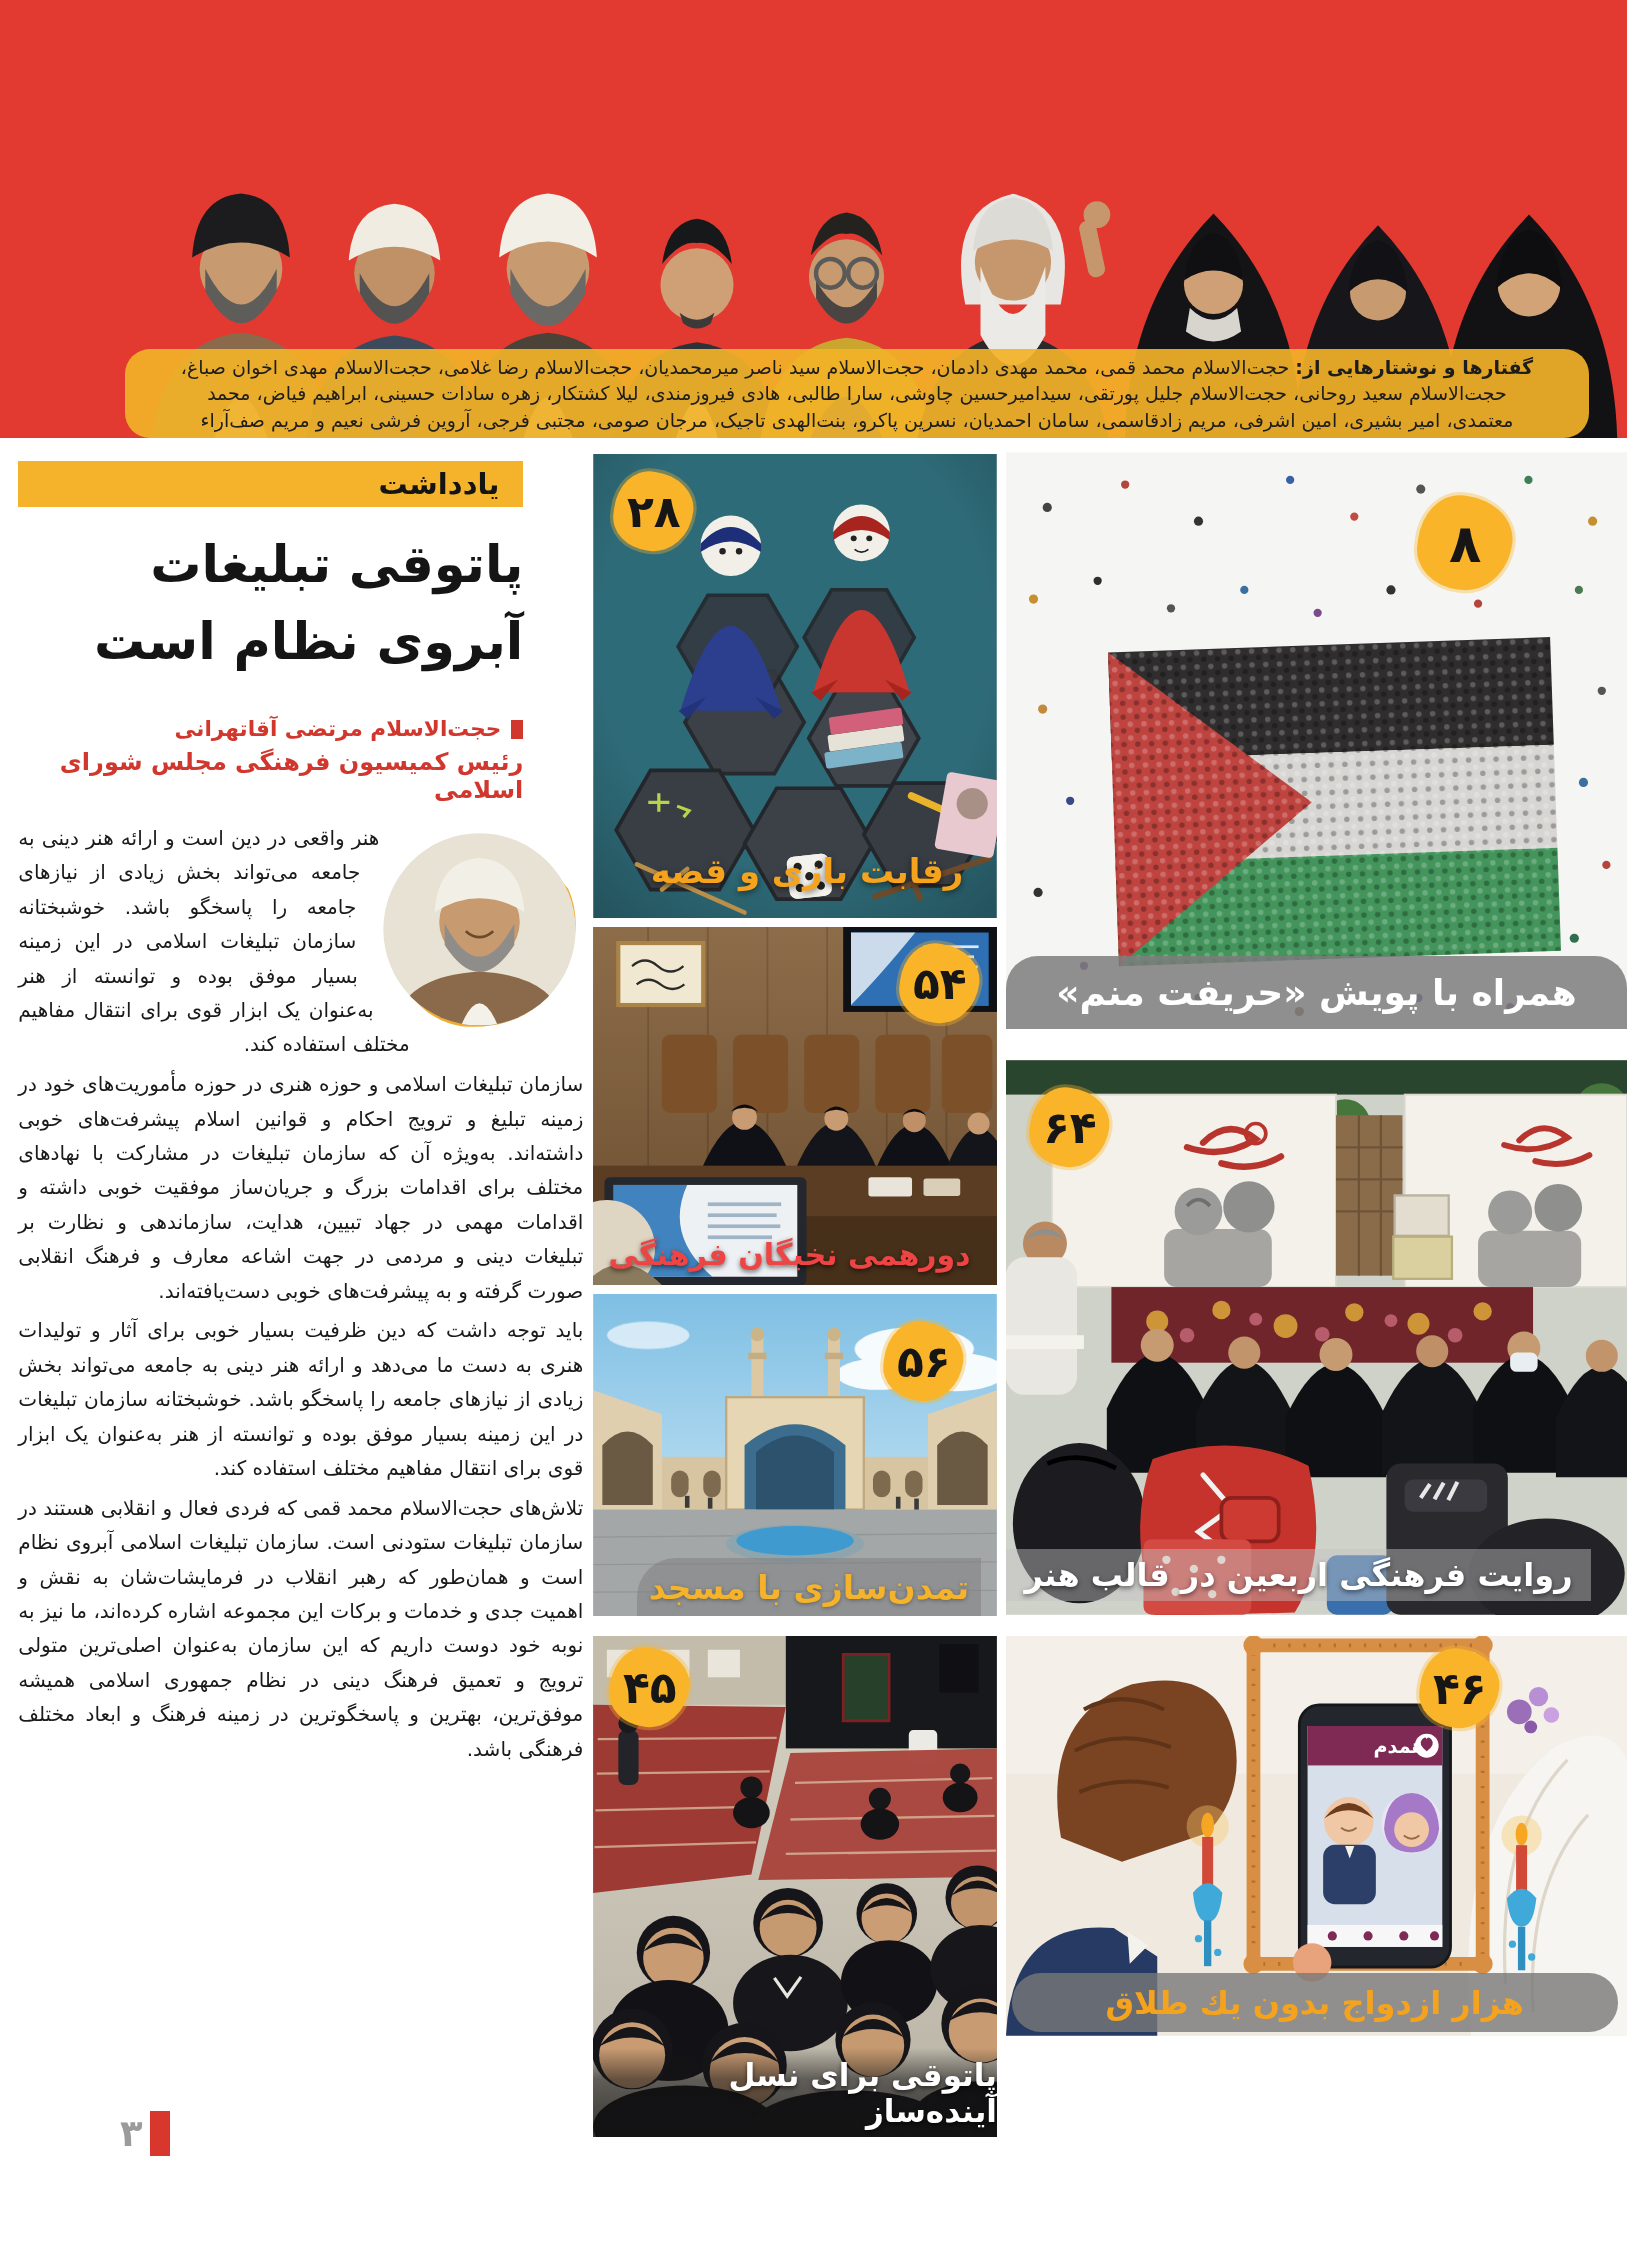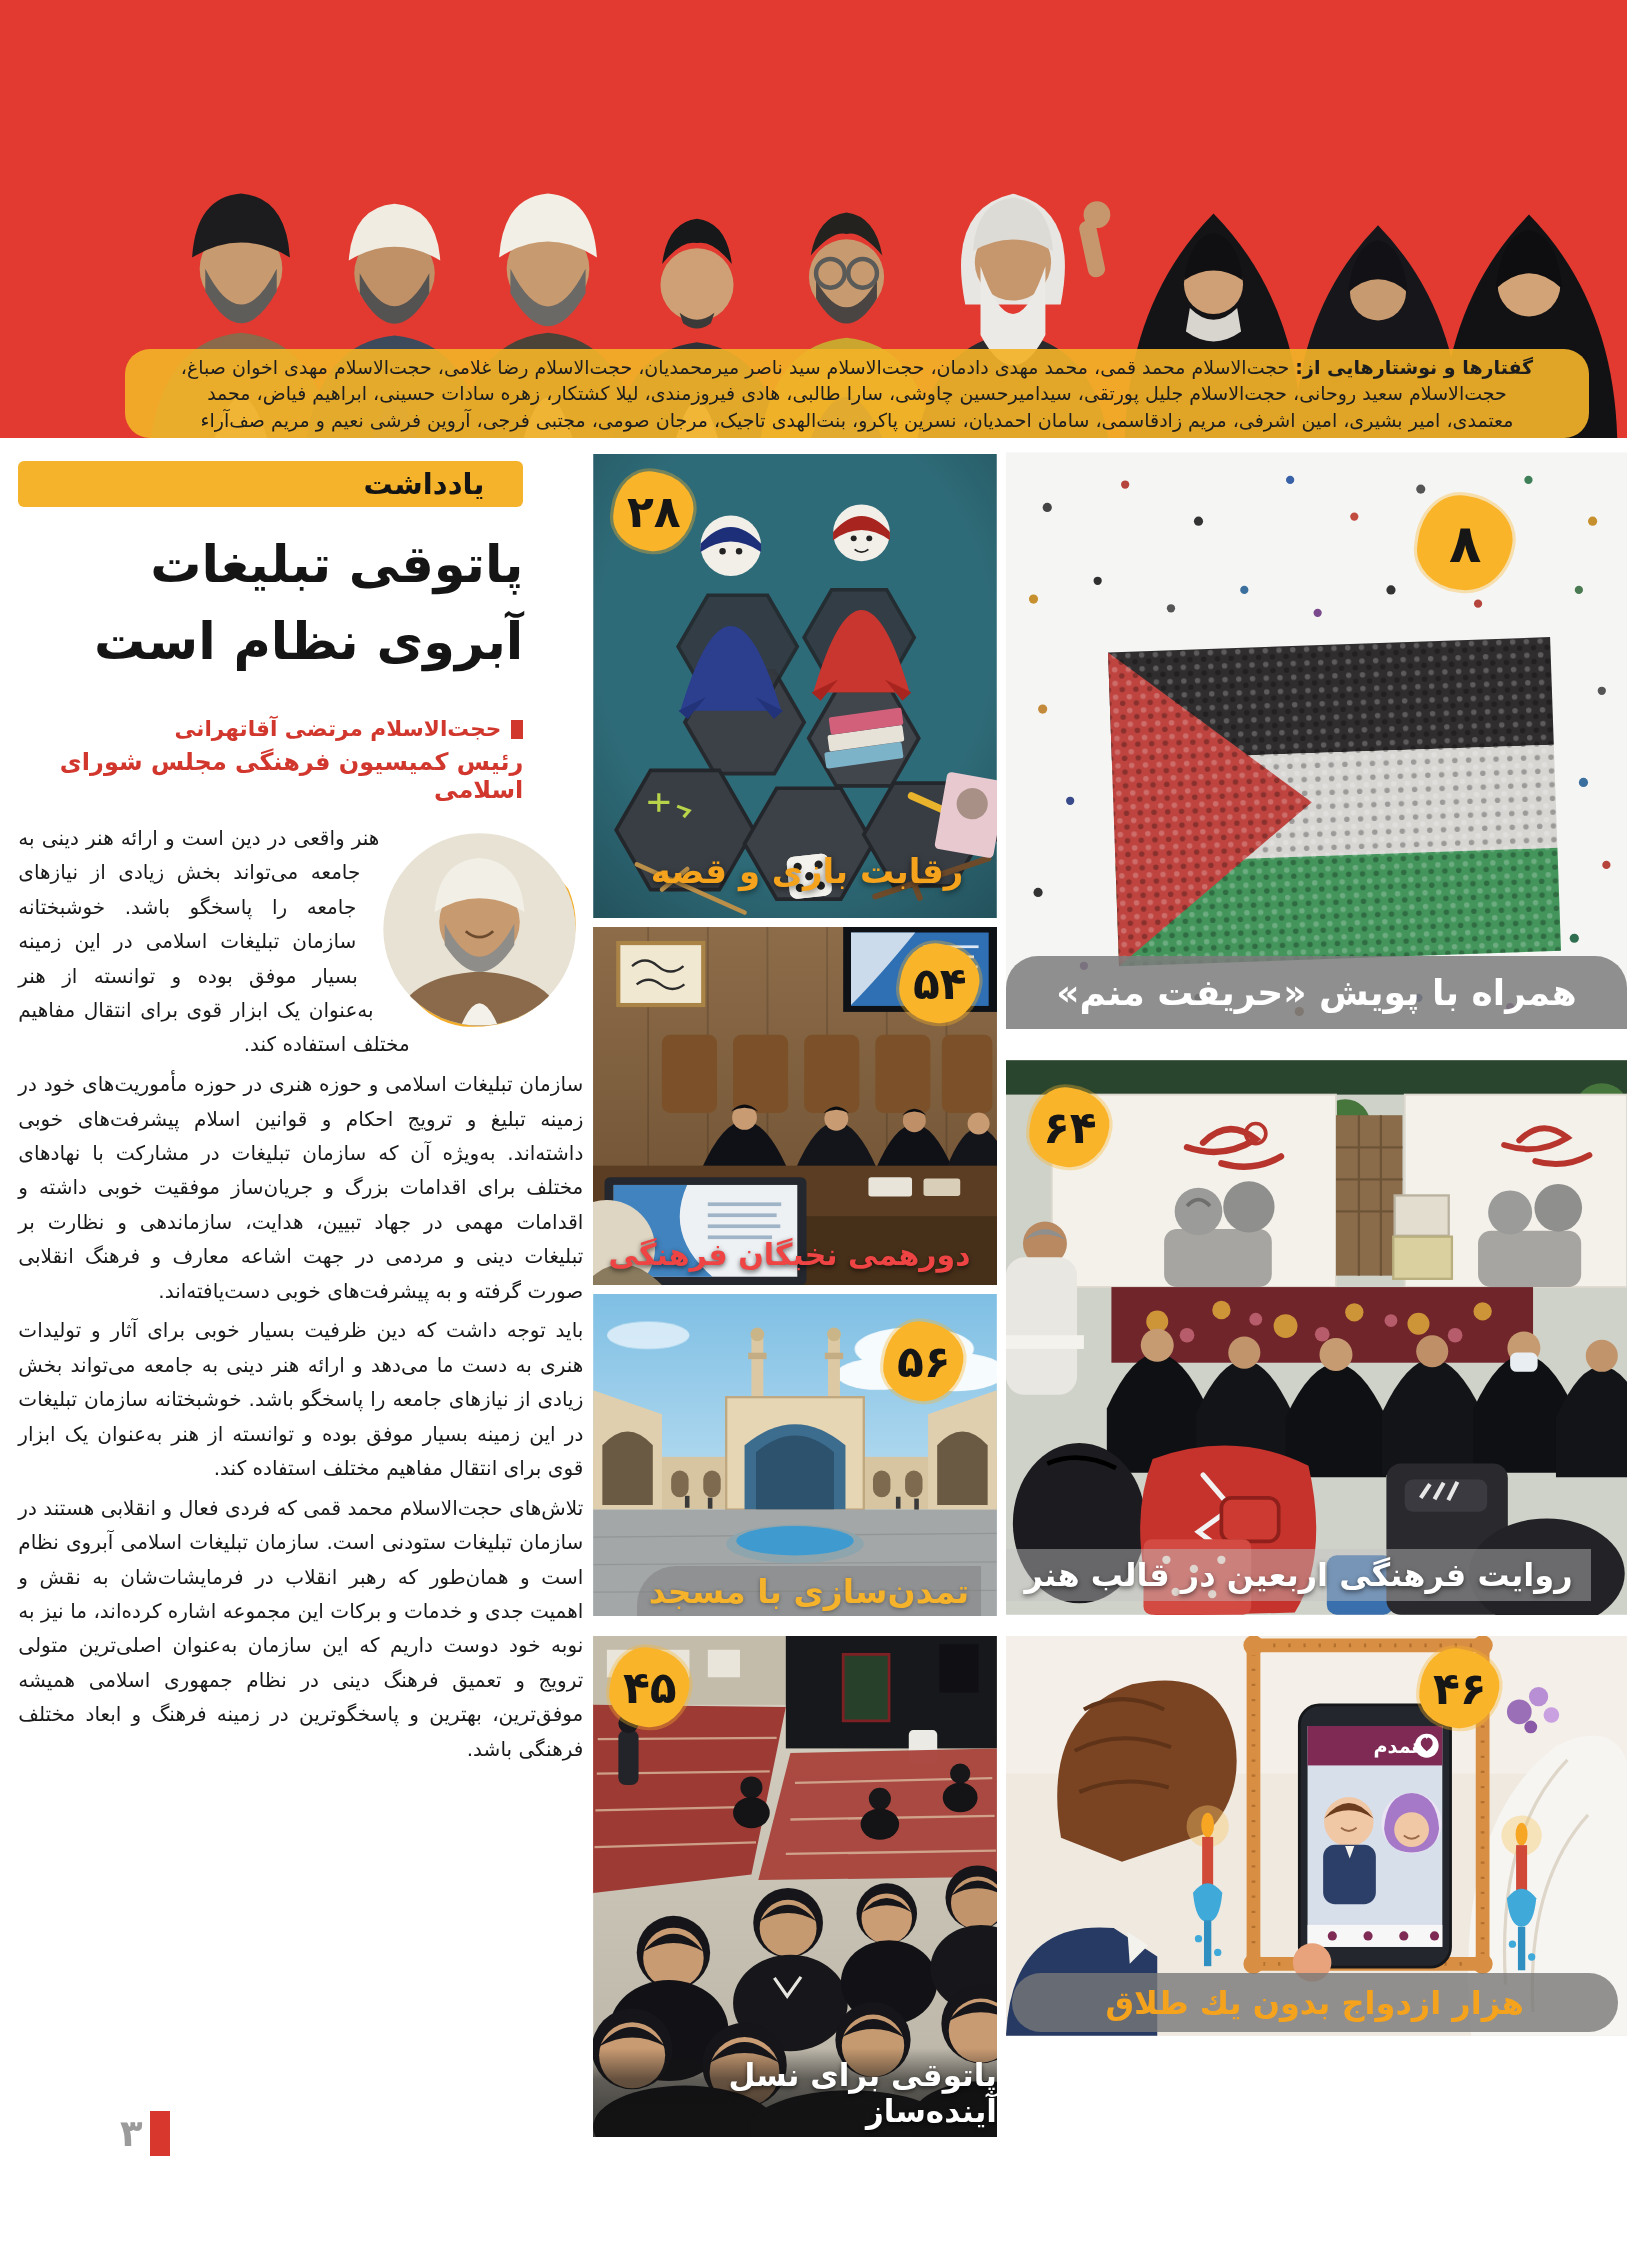--- a/index.html
+++ b/index.html
@@ -9,21 +9,21 @@
   .header{position:absolute;left:0;top:0;width:1627px;height:438px;background:#e23a31;z-index:1;}
   .portrait{position:absolute;bottom:0;z-index:2;}
   .portrait svg{display:block;width:100%;height:100%;}
   .contrib-banner{position:absolute;left:125px;top:349px;width:1464px;height:89px;box-sizing:border-box;
     background:rgba(242,178,40,0.92);border-radius:25px;z-index:5;display:flex;align-items:center;
     justify-content:center;text-align:center;padding:2.8px 55px;color:#1d1d1d;font-size:19px;line-height:1.4;font-weight:500;}
   .contrib-banner b{font-weight:bold;}
 
   
   .note-tag{position:absolute;left:18.3px;top:461px;width:505px;height:46px;background:#f5b32b;z-index:3;
-    box-sizing:border-box;text-align:right;padding-right:39px;font-size:29px;font-weight:bold;color:#141414;line-height:46px;border-radius:6px;}
+    box-sizing:border-box;text-align:right;padding-right:24px;font-size:29px;font-weight:bold;color:#141414;line-height:46px;}
   .note-title{position:absolute;left:18.3px;top:527px;width:505px;text-align:right;color:#151515;
     font-size:51px;font-weight:bold;line-height:1.5;z-index:3;}
   .author-block{position:absolute;left:18.3px;top:716px;width:505px;text-align:right;color:#d2372e;z-index:3;}
   .author-block .name-line{font-size:21.6px;font-weight:bold;}
   .author-block .role-line{font-size:24px;font-weight:bold;margin-top:7.3px;}
   .author-bullet{display:inline-block;width:12px;height:19px;background:#d2372e;margin-left:10px;vertical-align:-2.8px;}
   .note-body{position:absolute;left:18.3px;top:821px;width:565px;z-index:3;font-size:20px;line-height:1.72;
     text-align:justify;color:#1a1a1a;}
   .note-body p{margin:0 0 5.5px 0;}
   .author-photo{float:right;width:207px;height:215px;margin:3.7px 0 9.2px 20px;shape-outside:circle(51% at 50% 47%);}
@@ -52,21 +52,21 @@
   .c64 .badge{left:24px;top:28.4px;}
   .c46 .badge{right:128px;top:13px;}
 
   .cap-plain{position:absolute;z-index:5;font-weight:bold;}
   .c28 .cap-plain{left:0;right:0;bottom:27px;text-align:center;color:#f5a31d;font-size:34px;
     text-shadow:0 1.8px 6.4px rgba(0,0,0,0.55);padding-left:24px;}
   .c54 .cap-plain{left:15.6px;bottom:13px;color:#ef4444;font-size:30px;text-shadow:0 1.8px 5.5px rgba(0,0,0,0.6);}
   .capbar{position:absolute;z-index:5;display:flex;align-items:center;justify-content:center;font-weight:bold;}
   .c8 .capbar{left:0;right:0;bottom:0;height:73px;background:rgba(125,125,125,0.85);
     border-radius:32px 32px 0 0;color:#fff;font-size:36px;}
-  .c56 .capbar{left:44px;right:16px;bottom:0;height:50px;background:rgba(128,128,128,0.55);
+  .c56 .capbar{left:44px;right:16px;bottom:0;height:58px;background:rgba(128,128,128,0.55);
     border-radius:39px 0 0 0;color:#f5b32b;font-size:33px;text-shadow:0 1.4px 4.6px rgba(0,0,0,0.35);}
   .c45 .capbar{left:0;right:0;bottom:0;height:89px;color:#fff;font-size:31px;
     background:linear-gradient(180deg,rgba(20,20,20,0) 0%,rgba(20,20,20,0.55) 35%,rgba(20,20,20,0.78) 100%);
     text-shadow:0 1.8px 4.6px rgba(0,0,0,0.6);}
   .c64 .capbar{left:0;right:36px;bottom:13.8px;height:52px;background:rgba(195,195,195,0.45);
     color:#fff;font-size:32px;text-shadow:0 1.8px 5.5px rgba(0,0,0,0.55);}
   .c46 .capbar{left:5.5px;right:9.2px;bottom:3.7px;height:59px;background:rgba(120,120,120,0.8);
     border-radius:29px;color:#f5a31d;font-size:32px;}
 
   

